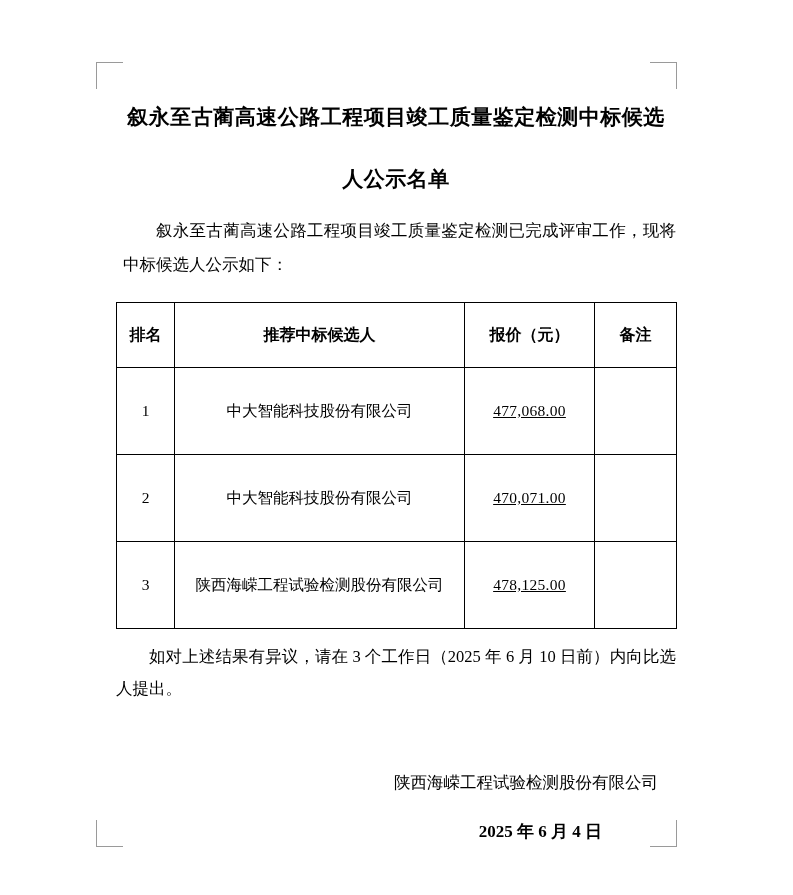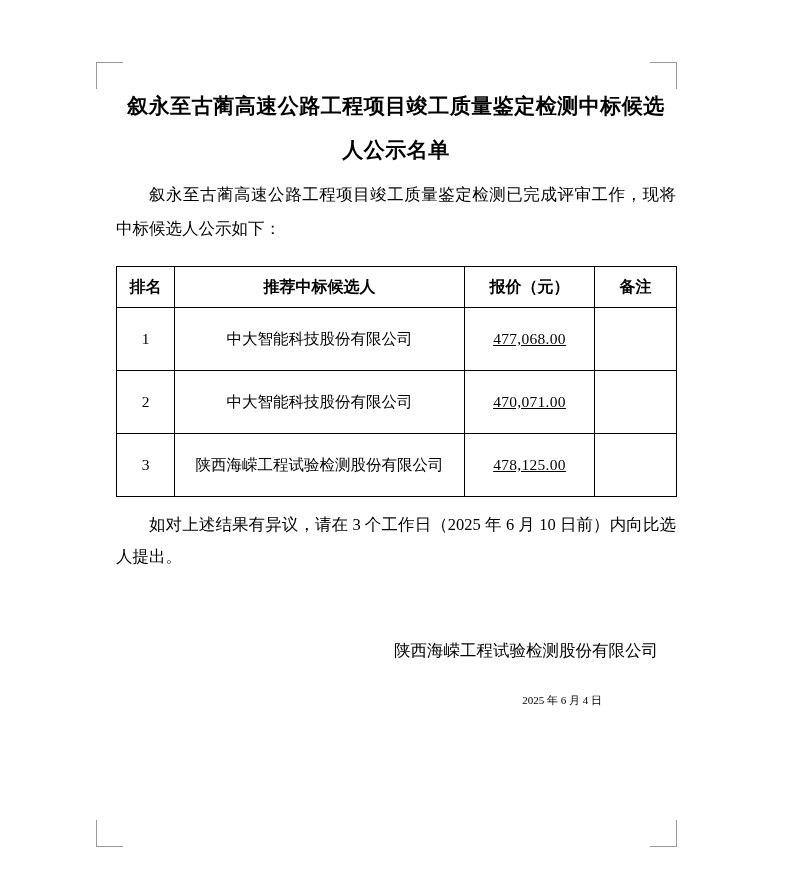--- a/index.html
+++ b/index.html
@@ -36,61 +36,62 @@
   .crop-br { left: 650px; top: 820px; border-right: 1px solid #9a9a9a; border-bottom: 1px solid #9a9a9a; }
 
   .content {
     position: absolute;
     left: 116px;
     top: 86px;
     width: 560px;
   }
 
   .doc-title {
-    font-family: Liberation Mono, monospace;
+    font-family: Liberation Sans, sans-serif;
     font-weight: bold;
     font-size: 21px;
-    line-height: 44px;
+    line-height: 62px;
     text-align: center;
     letter-spacing: 0.5px;
     margin: 0 0 0 0;
     padding: 0 6px;
   }
 
   .salutation {
     font-size: 16.5px;
     line-height: 32px;
     margin-top: 38px;
     text-align: left;
   }
 
   .body-para {
     font-size: 16.5px;
     line-height: 34px;
     text-align: justify;
     text-justify: inter-ideograph;
     margin-top: 4px;
+    margin-left: 7px;
   }
   .indent {
     text-indent: 33px;
   }
 
   table.bid-table {
     border-collapse: collapse;
     width: 560px;
     margin-top: 20px;
     table-layout: fixed;
   }
   table.bid-table td, table.bid-table th {
     border: 1px solid #000000;
     font-size: 15.5px;
     font-family: "Liberation Serif", "DejaVu Serif", serif;
     text-align: center;
     vertical-align: middle;
-    padding: 0;
+    padding: 12px;
   }
   table.bid-table thead th {
     height: 40px;
     font-weight: bold;
     font-size: 16px;
   }
   table.bid-table tbody td {
     height: 62px;
     font-weight: normal;
   }
@@ -115,23 +116,24 @@
 
   .signature {
     margin-top: 62px;
     text-align: right;
     font-size: 16.5px;
     line-height: 32px;
     padding-right: 18px;
   }
   .sig-date {
     text-align: right;
-    font-size: 11px;
+    font-size: 17px;
     line-height: 32px;
     padding-right: 74px;
+    font-weight: bold;
   }
 </style>
 </head>
 <body>
 
 <div class="page">
 
   <div class="crop-mark crop-tl"></div>
   <div class="crop-mark crop-tr"></div>
   <div class="crop-mark crop-bl"></div>

